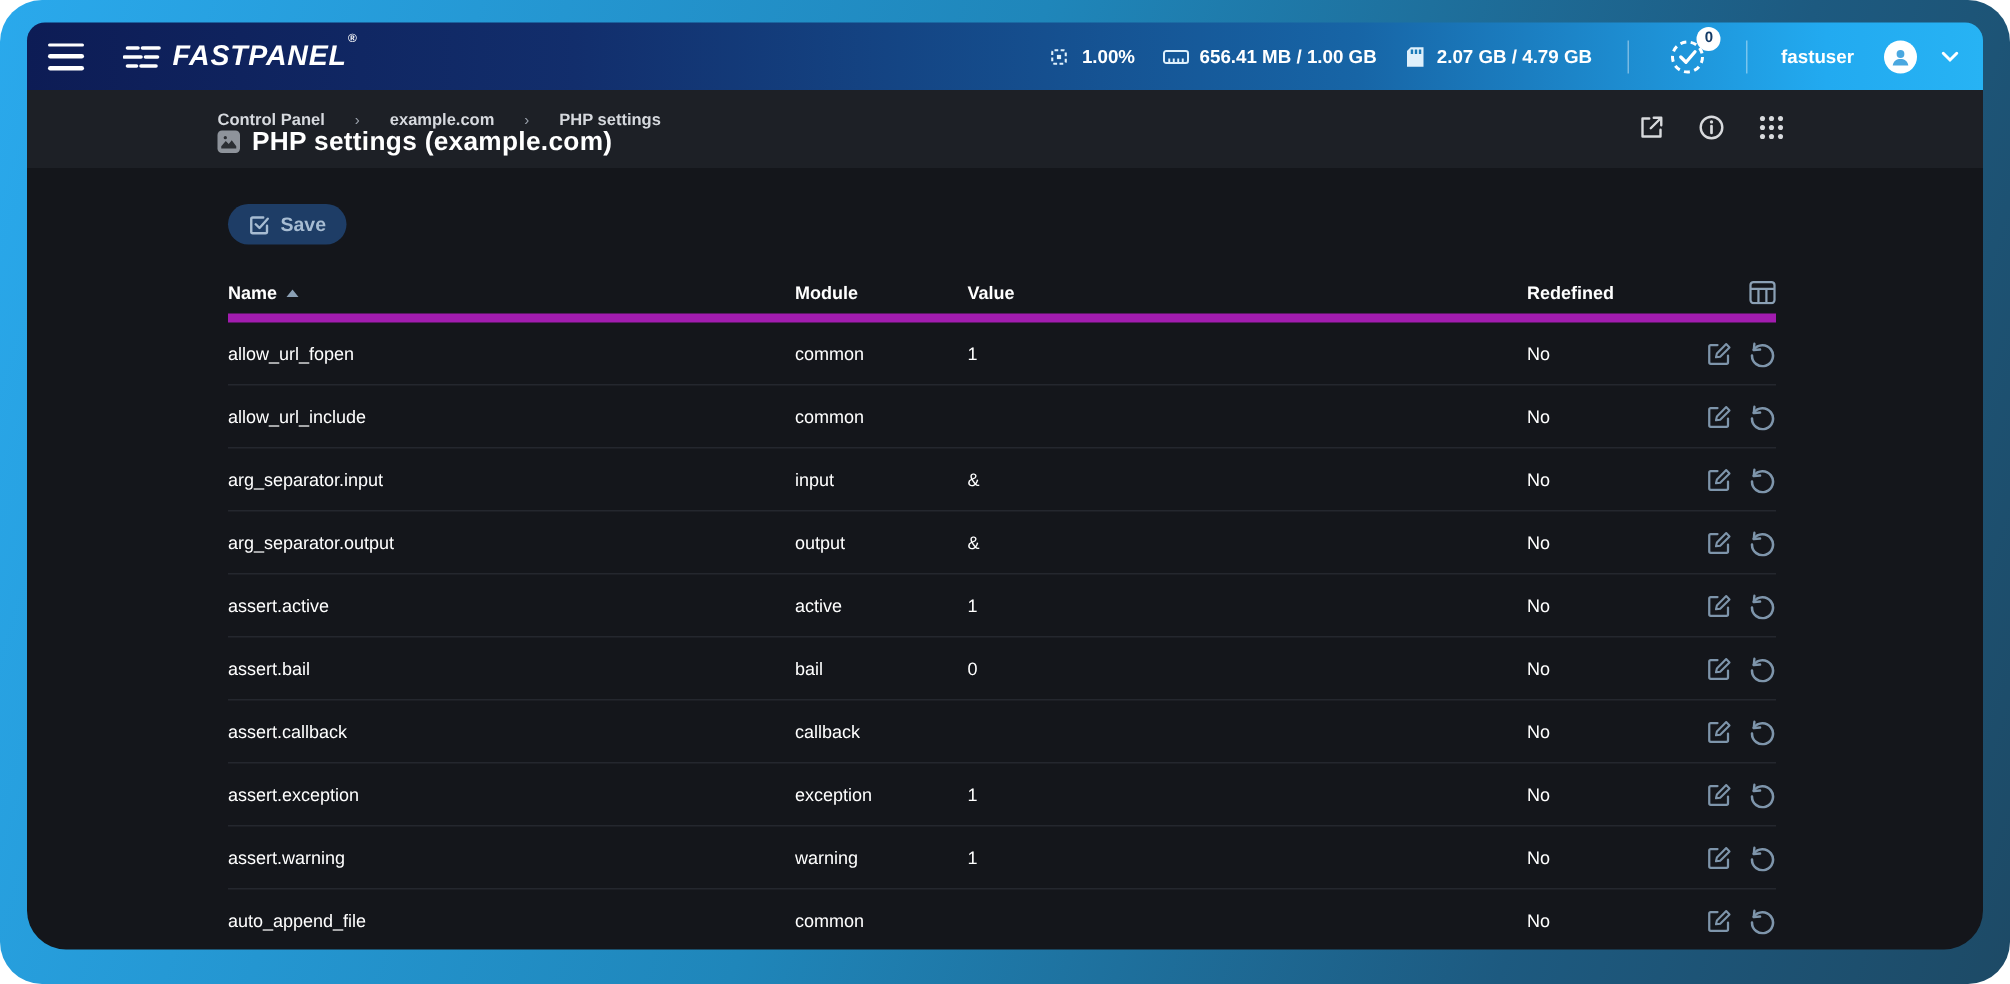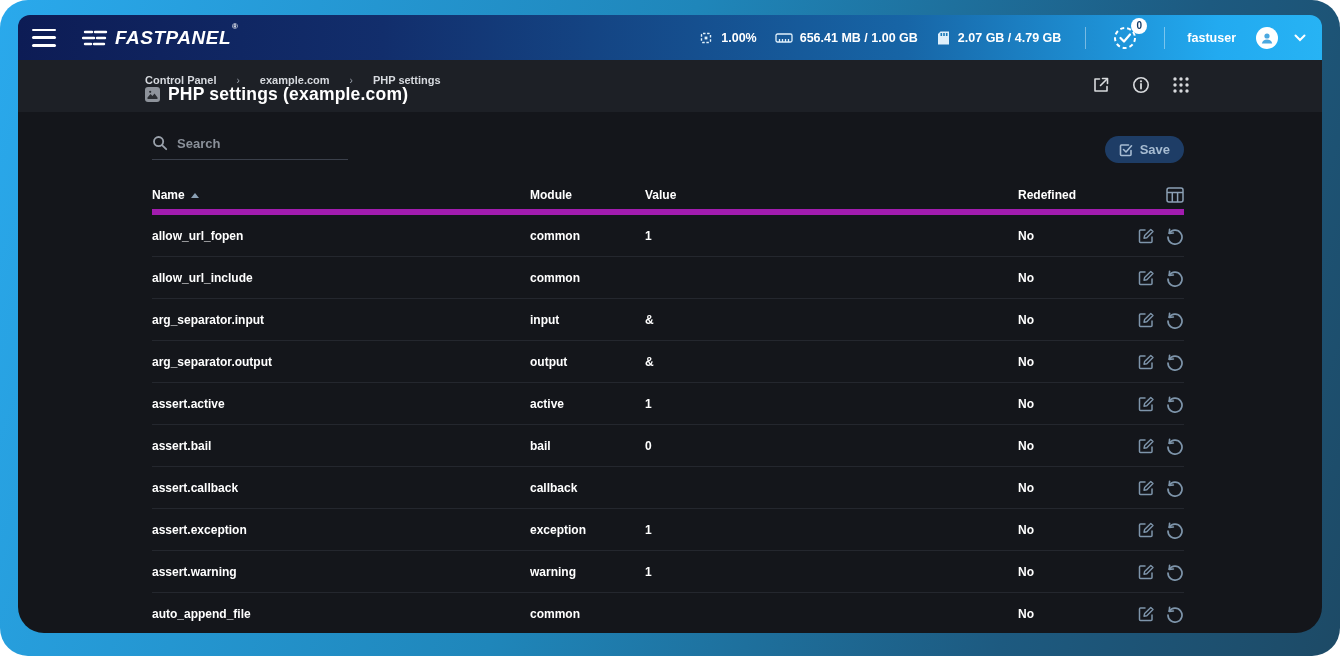--- a/index.html
+++ b/index.html
@@ -70,21 +70,21 @@
   }
   
   .table { margin-top:18px; color:#ffffff; }
   .thead, .trow {
     display:grid; grid-template-columns:378px 115px 373px 1fr 64px; align-items:center;
   }
   .thead { height:34px; border-bottom:6px solid #a21caf; font-size:12px; font-weight:bold; }
   .th { display:flex; align-items:center; gap:6px; cursor:pointer; }
   .sort-asc { width:0; height:0; border-left:4px solid transparent; border-right:4px solid transparent; border-bottom:5px solid #8ba0b5; }
   .th-cols { justify-self:end; display:flex; cursor:pointer; }
-  .trow { height:42px; border-bottom:1px solid #24272e; font-size:12px; font-weight:bold; }
+  .trow { height:42px; border-bottom:1px solid #24272e; font-size:12px; font-weight:normal; }
   .trow:last-child { border-bottom:none; }
   .cell { white-space:nowrap; overflow:hidden; text-overflow:ellipsis; padding-right:10px; }
   .actions { display:flex; gap:11px; justify-content:flex-end; }
   .act { cursor:pointer; display:flex; }
   svg { display:block; }
 </style>
 </head>
 <body>
 
 <div class="window">
@@ -221,31 +221,20 @@
             <circle cx="3" cy="15" r="1.7"></circle>
               <circle cx="9" cy="15" r="1.7"></circle>
               <circle cx="15" cy="15" r="1.7"></circle>
           </svg>
         </span>
       </div>
     </div>
 
     <div class="main">
       <div class="toolbar">
-        <div class="search-box">
-          <div class="search-row">
-            <span>
-              <svg width="16" height="16" viewBox="0 0 16 16" fill="none" stroke="#9aa1ab" stroke-width="1.8" stroke-linecap="round">
-                <circle cx="6.6" cy="6.6" r="4.6"></circle>
-                <line x1="10.3" y1="10.3" x2="14.2" y2="14.2"></line>
-              </svg>
-            </span>
-            <input class="search-input" type="text" placeholder="Search" style="">
-          </div>
-        </div>
         <button class="save-btn">
           <span>
             <svg width="14" height="14" viewBox="0 0 14 14" fill="none" stroke="#a7bcd2" stroke-width="1.6" stroke-linecap="round" stroke-linejoin="round">
               <path d="M12 7.5 L12 11.5 Q12 12.5 11 12.5 L2.5 12.5 Q1.5 12.5 1.5 11.5 L1.5 3 Q1.5 2 2.5 2 L9.5 2"></path>
               <path d="M4.5 6.5 L7 9 L12.5 2.8"></path>
             </svg>
           </span>
           <span>Save</span>
         </button>
       </div>

